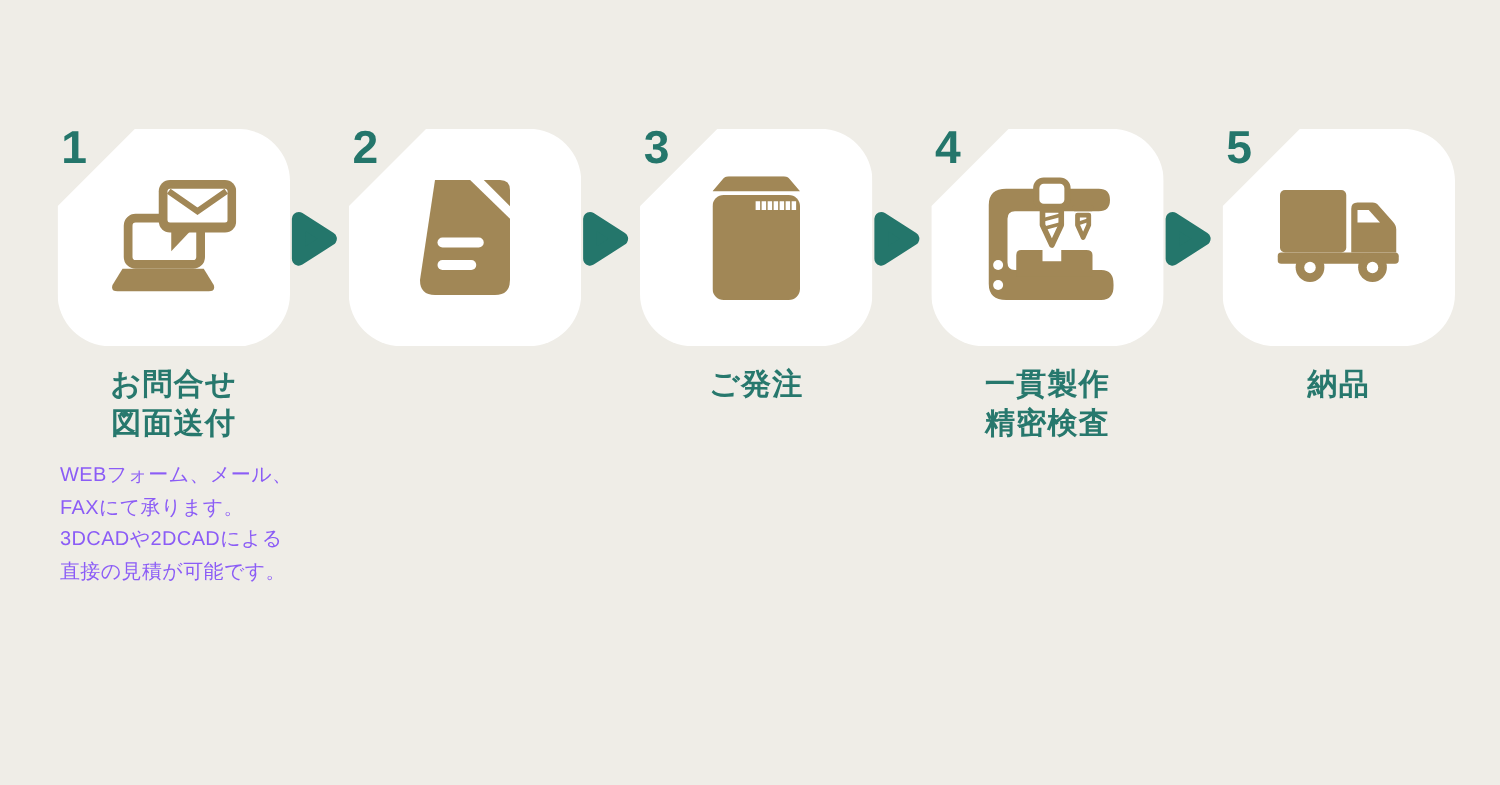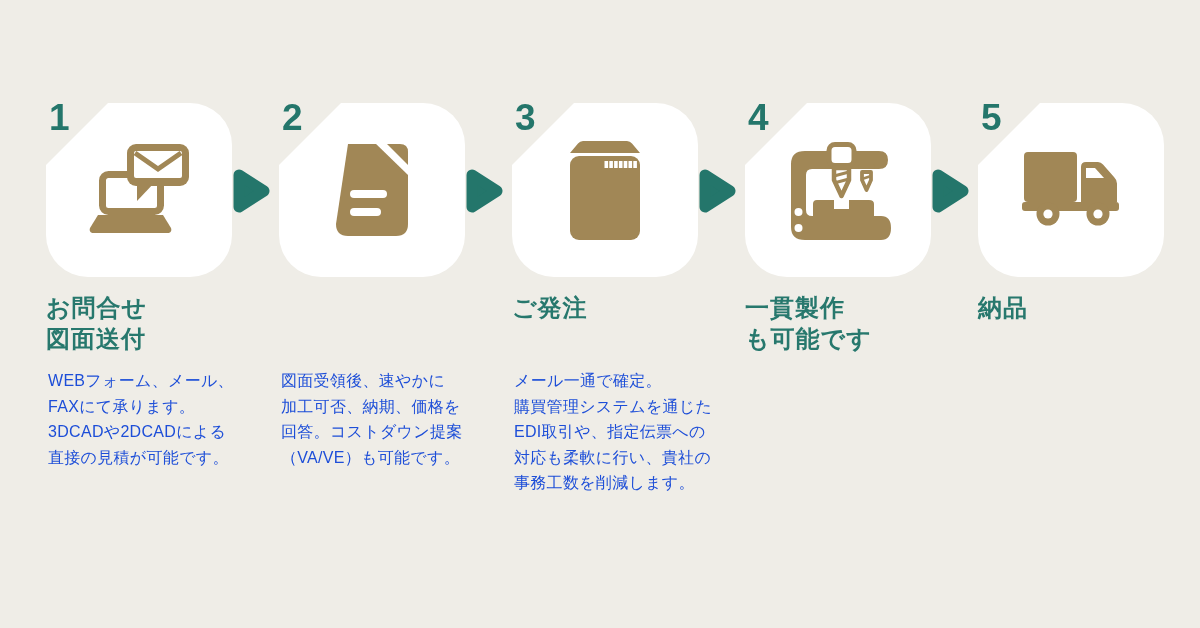--- a/index.html
+++ b/index.html
@@ -18,27 +18,27 @@
   }
   .card{
     position:absolute;left:0;top:0;
     width:186px;height:174px;background:#FFFFFF;
     border-radius:8px 42px 42px 42px;
     clip-path:polygon(0 62px,62px 0,100% 0,100% 100%,0 100%);
     display:flex;align-items:center;justify-content:center;
   }
   .step-title{
     position:absolute;top:189px;left:0;width:186px;
-    text-align:left;color:#27786D;
+    text-align:center;color:#27786D;
     font-size:24px;font-weight:700;line-height:1.3;
     letter-spacing:1px;white-space:pre-line;
   }
   .step-desc{
     position:absolute;top:265px;left:2px;width:218px;
-    color:#1d4ed8;font-size:16px;line-height:1.6;
+    color:#8b5cf6;font-size:16px;line-height:1.6;
     letter-spacing:0.3px;white-space:pre-line;
   }
   .arrow{position:absolute;top:167px;width:40px;height:48px;}
   .s1{left:46px}.s2{left:279px}.s3{left:512px}.s4{left:745px}.s5{left:978px}
   .a1{left:231px}.a2{left:464px}.a3{left:697px}.a4{left:930px}
   svg{display:block}
 </style>
 </head>
 <body>
 
@@ -74,24 +74,20 @@
     <div class="card">
       <svg width="72" height="92" viewBox="0 0 72 92">
         <path d="M12,0 H46 L72,26 V80 Q72,92 60,92 H12 Q0,92 0,80 Z" fill="#A18756"></path>
         <path d="M41,-4 L77,31" stroke="#FFFFFF" stroke-width="7"></path>
         <path d="M51,0 L72,21 V8 Q72,0 64,0 Z" fill="#A18756"></path>
         <rect x="14" y="46" width="37" height="8" rx="4" fill="#FFFFFF"></rect>
         <rect x="14" y="64" width="31" height="8" rx="4" fill="#FFFFFF"></rect>
       </svg>
     </div>
     <div class="step-num">2</div>
-    <div class="step-desc">図面受領後、速やかに
-加工可否、納期、価格を
-回答。コストダウン提案
-（VA/VE）も可能です。</div>
   </div>
 
   <div class="arrow a2">
     <svg width="40" height="48" viewBox="0 0 40 48">
       <path d="M8,8 L33,24 L8,40 Z" fill="#24766B" stroke="#24766B" stroke-width="11" stroke-linejoin="round"></path>
     </svg>
   </div>
 
   <div class="step s3">
     <div class="card">
@@ -104,25 +100,20 @@
           <rect x="44.1" y="20" width="3.6" height="7"></rect>
           <rect x="48.9" y="20" width="3.6" height="7"></rect>
           <rect x="53.7" y="20" width="3.6" height="7"></rect>
           <rect x="58.5" y="20" width="3.6" height="7"></rect>
           <rect x="63.3" y="20" width="3.6" height="7"></rect>
         </g>
       </svg>
     </div>
     <div class="step-num">3</div>
     <div class="step-title">ご発注</div>
-    <div class="step-desc">メール一通で確定。
-購買管理システムを通じた
-EDI取引や、指定伝票への
-対応も柔軟に行い、貴社の
-事務工数を削減します。</div>
   </div>
 
   <div class="arrow a3">
     <svg width="40" height="48" viewBox="0 0 40 48">
       <path d="M8,8 L33,24 L8,40 Z" fill="#24766B" stroke="#24766B" stroke-width="11" stroke-linejoin="round"></path>
     </svg>
   </div>
 
   <div class="step s4">
     <div class="card">
@@ -134,21 +125,21 @@
         <rect x="44" y="4.5" width="25" height="21" rx="6" fill="#FFFFFF" stroke="#A18756" stroke-width="5"></rect>
         <path d="M49,28 H64 V40 L56.5,56 L49,40 Z" fill="#FFFFFF" stroke="#A18756" stroke-width="4.5" stroke-linejoin="round"></path>
         <path d="M49,36 L64,32 M49,43 L64,39" stroke="#A18756" stroke-width="3"></path>
         <rect x="73" y="24" width="17" height="5" rx="2.5" fill="#A18756"></rect>
         <path d="M77,32 H86 V40 L81.5,50 L77,40 Z" fill="#FFFFFF" stroke="#A18756" stroke-width="3.8" stroke-linejoin="round"></path>
         <path d="M77,39 L86,36" stroke="#A18756" stroke-width="2.8"></path>
       </svg>
     </div>
     <div class="step-num">4</div>
     <div class="step-title">一貫製作
-も可能です</div>
+精密検査</div>
   </div>
 
   <div class="arrow a4">
     <svg width="40" height="48" viewBox="0 0 40 48">
       <path d="M8,8 L33,24 L8,40 Z" fill="#24766B" stroke="#24766B" stroke-width="11" stroke-linejoin="round"></path>
     </svg>
   </div>
 
   <div class="step s5">
     <div class="card">

